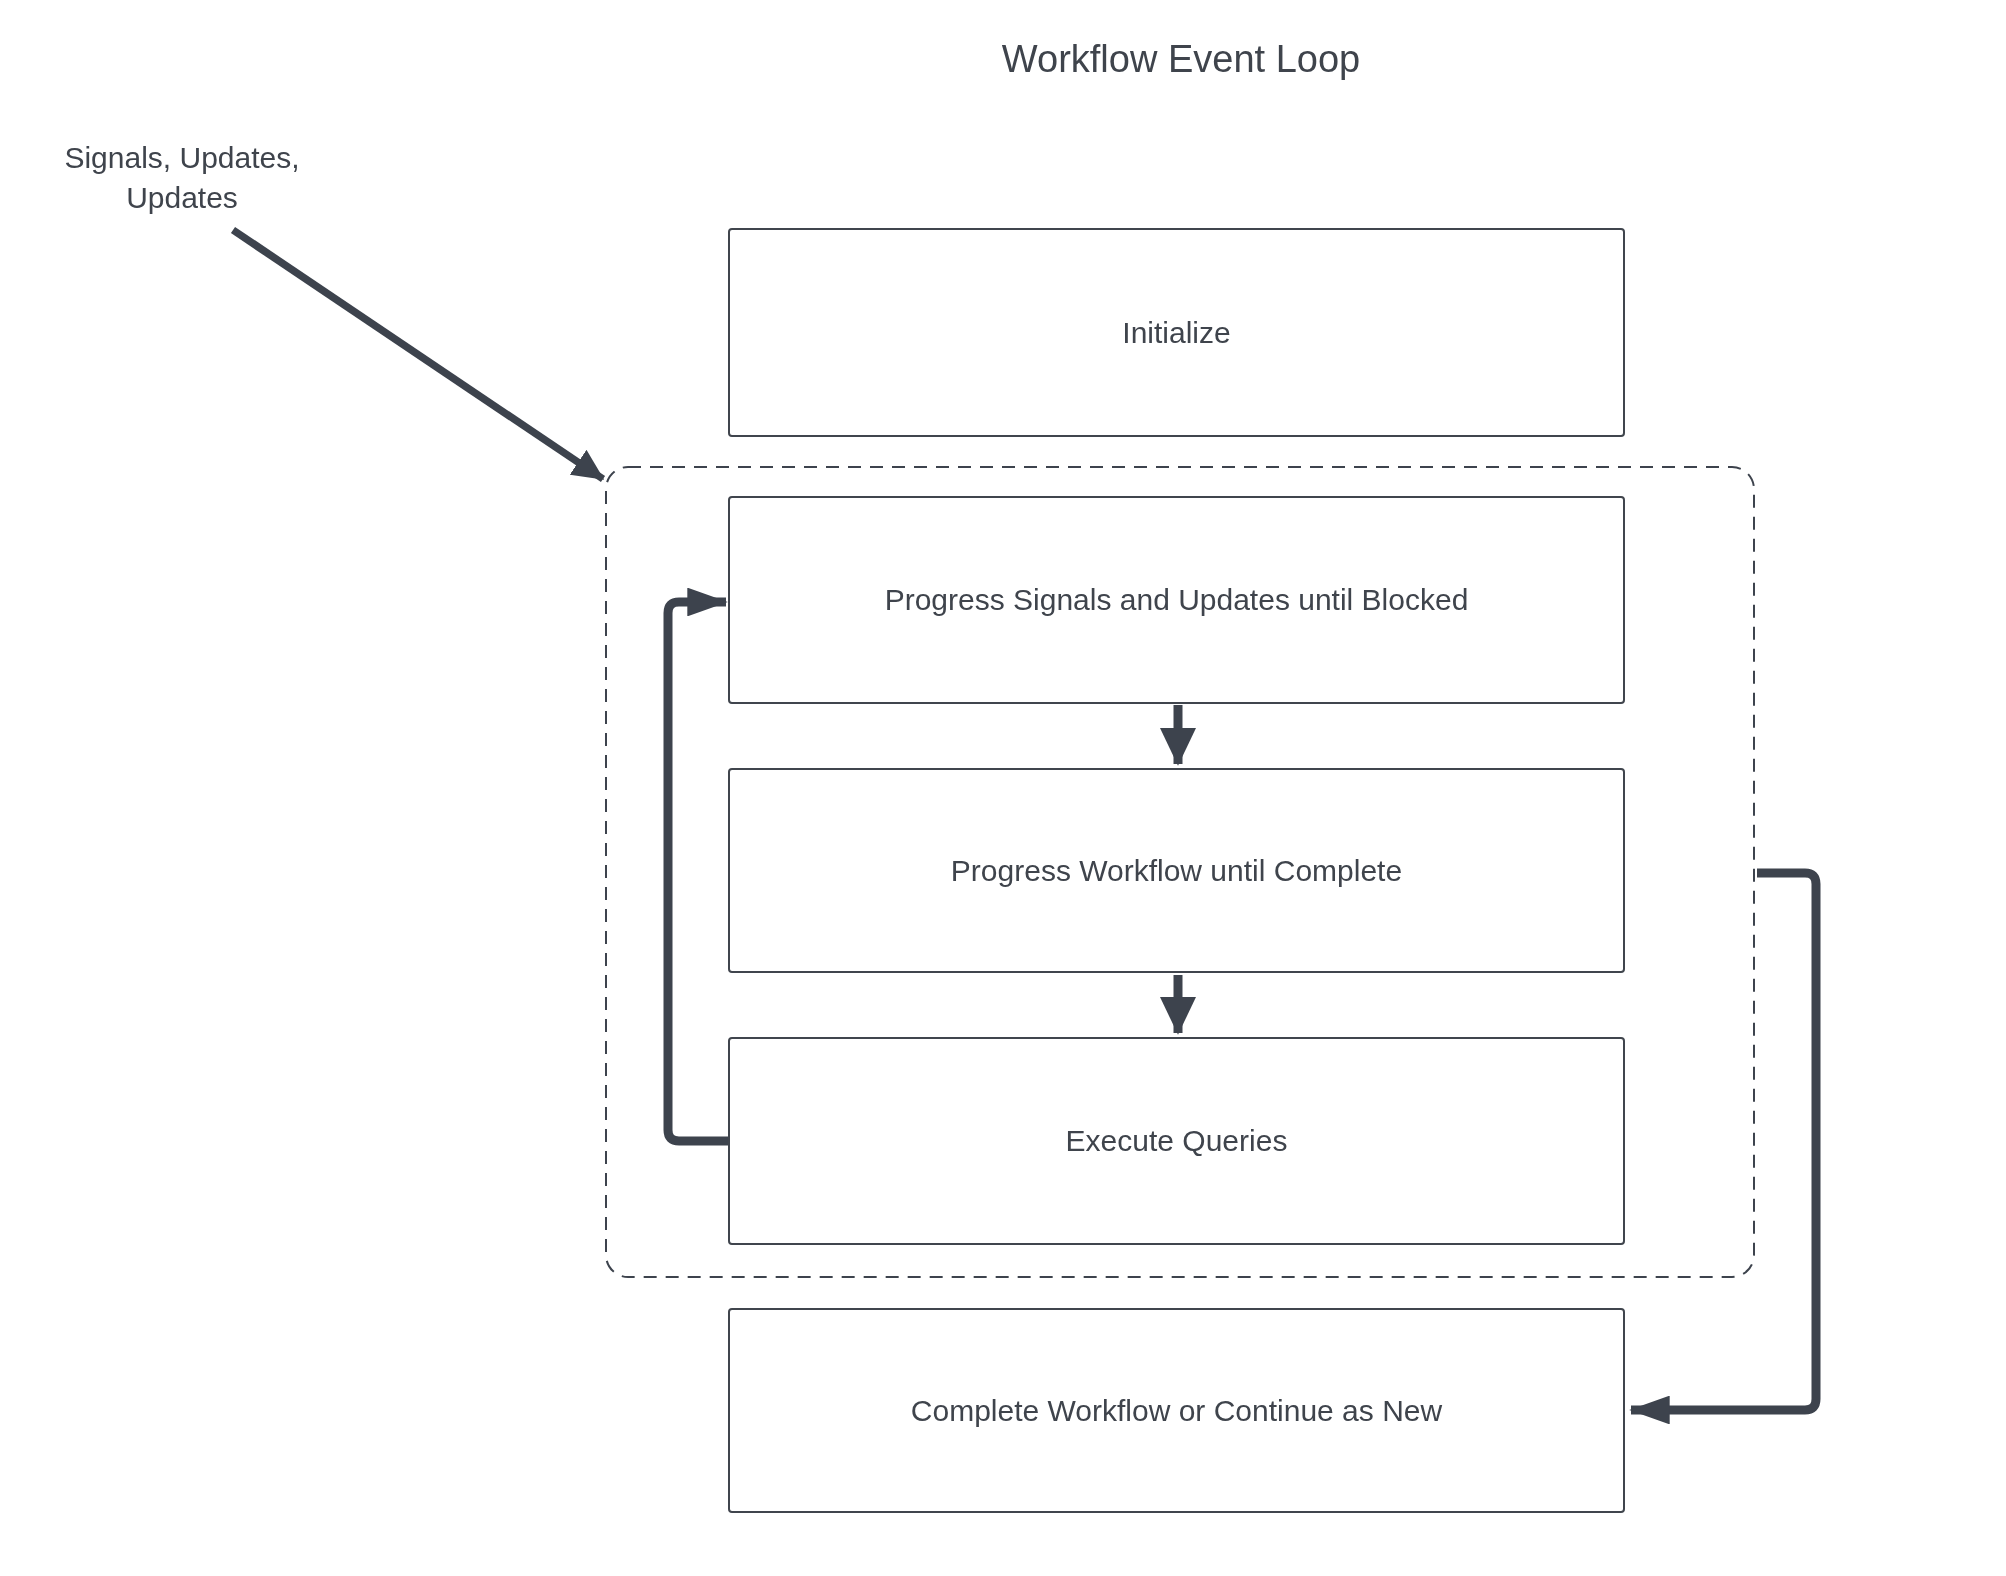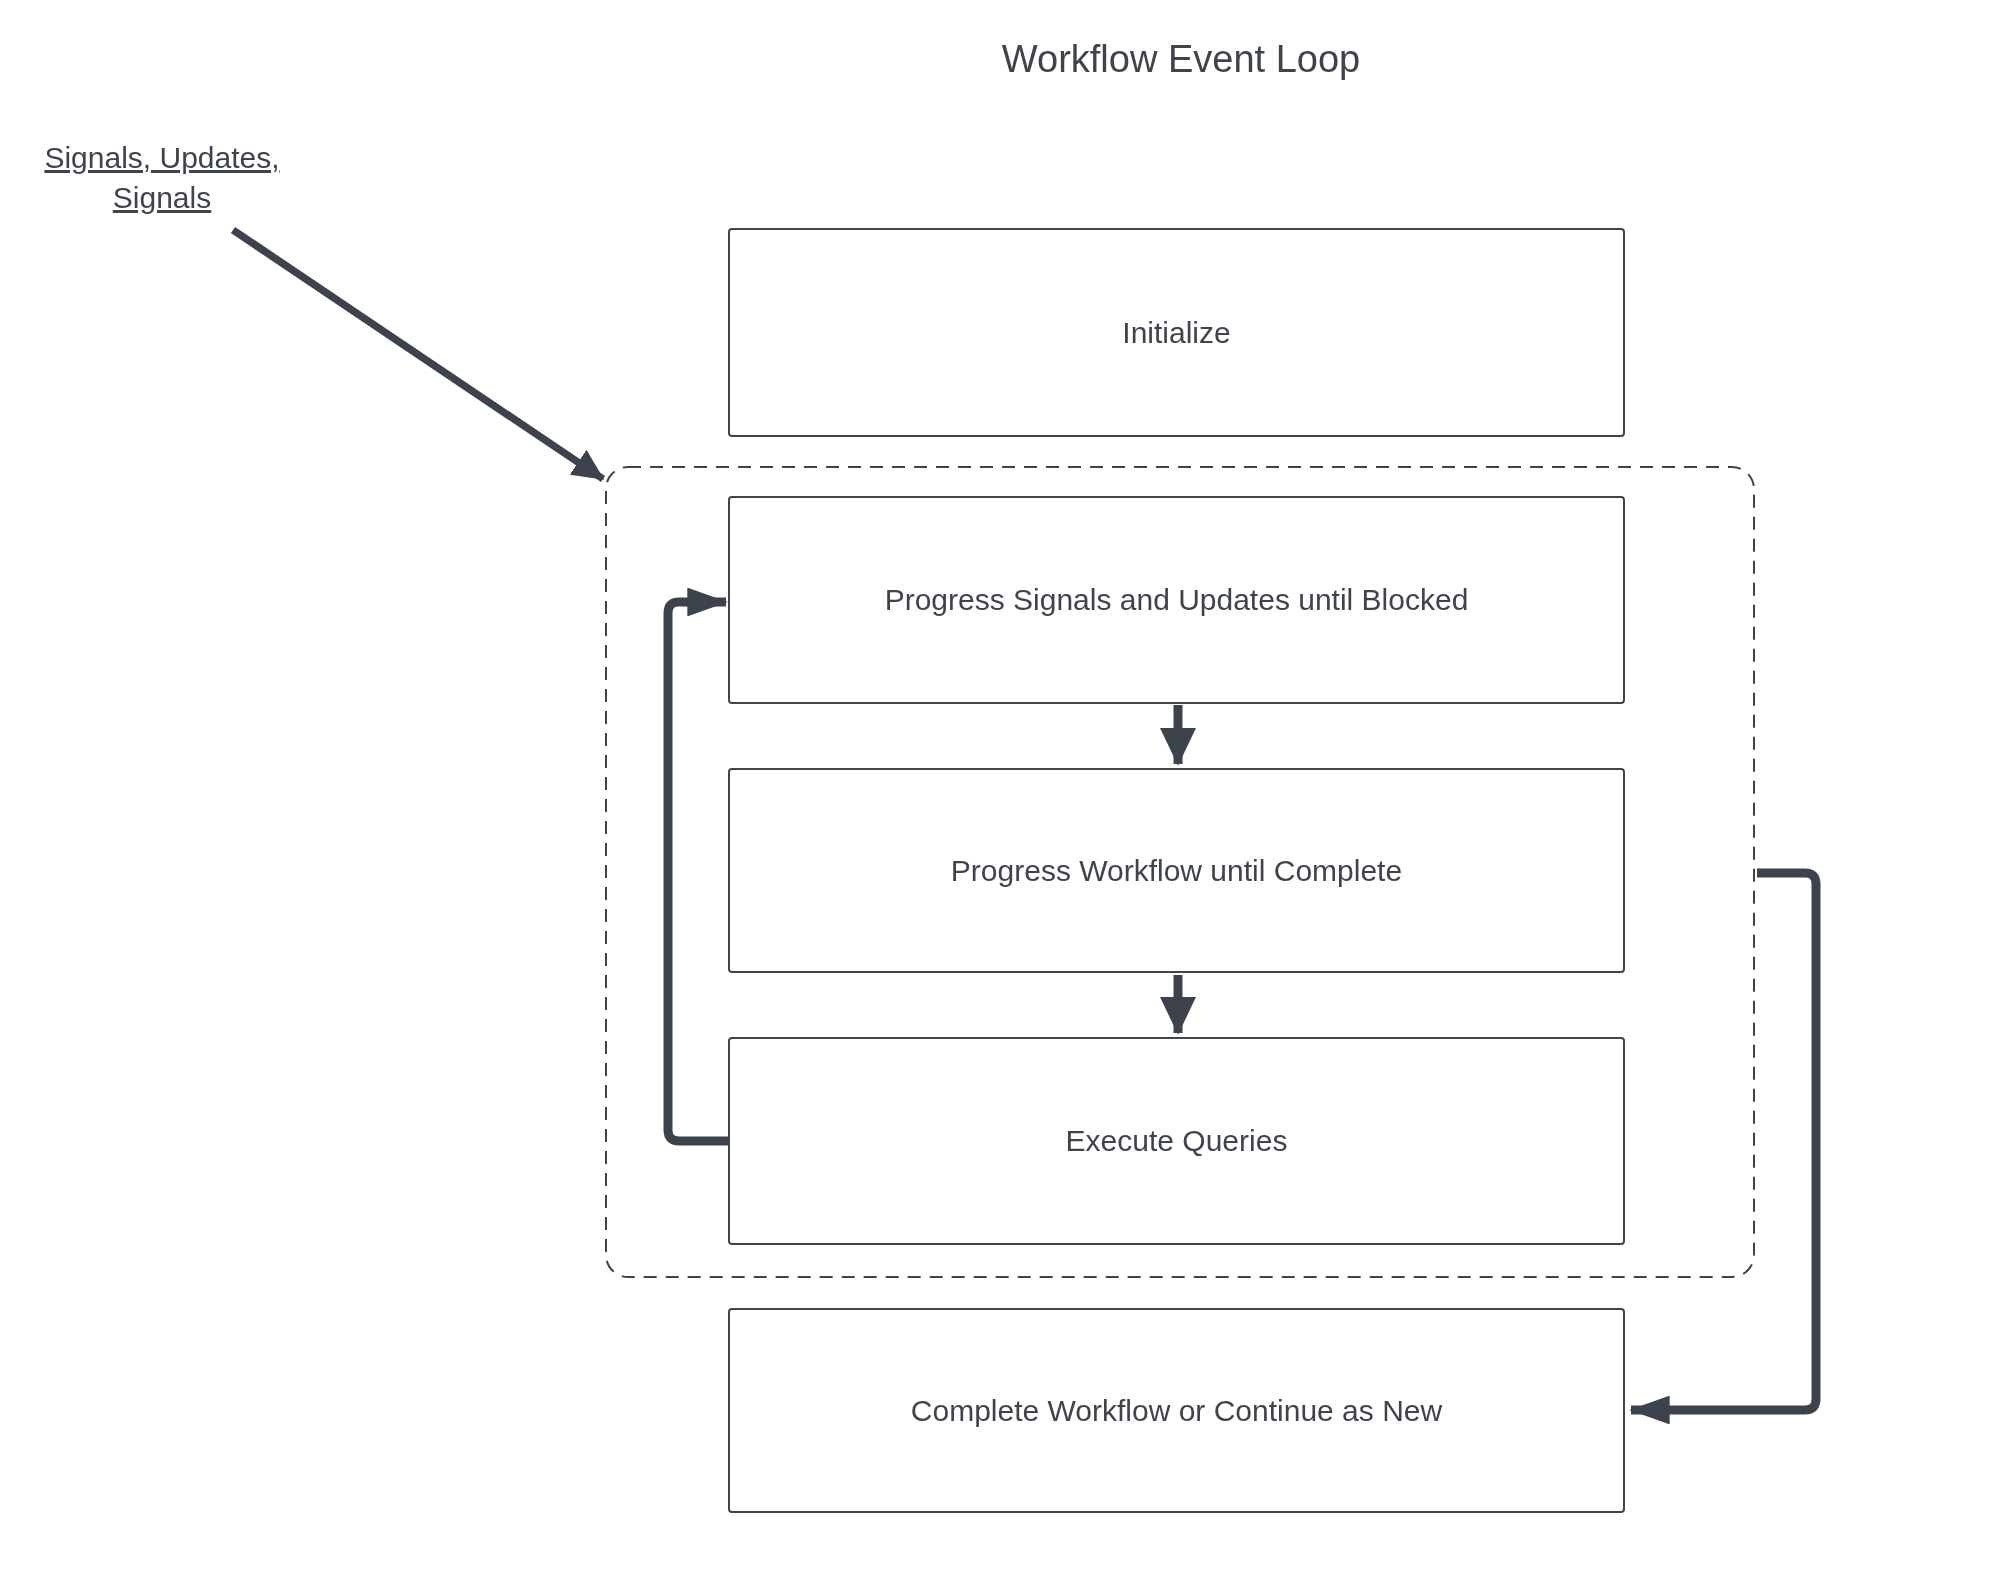--- a/index.html
+++ b/index.html
@@ -17,25 +17,24 @@
     overflow:hidden;
   }
   .layer{position:absolute;left:0;top:0;}
   .diagram-title{
     position:absolute;left:781px;top:38px;width:800px;
     text-align:center;
     font-size:38px;
     color:var(--text);
   }
   .annotation{
-    position:absolute;left:12px;top:138px;width:300px;
+    position:absolute;left:32px;top:138px;width:300px;
     text-align:center;
     font-size:30px;line-height:40px;
     color:var(--text);
-    text-decoration:underline;
   }
   .node{
     position:absolute;
     box-sizing:border-box;
     border:2px solid var(--box_border);
     border-radius:4px;
     background:var(--background);
     display:flex;align-items:center;justify-content:center;
     text-align:center;
     font-size:30px;color:var(--text);
@@ -83,21 +82,21 @@
 
     <path class="edge thick" d="M730,1141 H679 Q668,1141 668,1130 V613 Q668,602 679,602 H726" marker-end="url(#ah-loop)"></path>
 
     <path class="edge thick" d="M1757,873 H1805 Q1816,873 1816,884 V1399 Q1816,1410 1805,1410 H1631" marker-end="url(#ah-loop)"></path>
   </svg>
 
   <div class="diagram-title">Workflow Event Loop</div>
 
   <div class="annotation">
     <div>Signals, Updates,</div>
-    <div>Signals</div>
+    <div>Updates</div>
   </div>
 
   <div class="node n0">
     <span>Initialize</span>
   </div>
 
   <div class="node n1">
     <span>Progress Signals and Updates until Blocked</span>
   </div>
 

